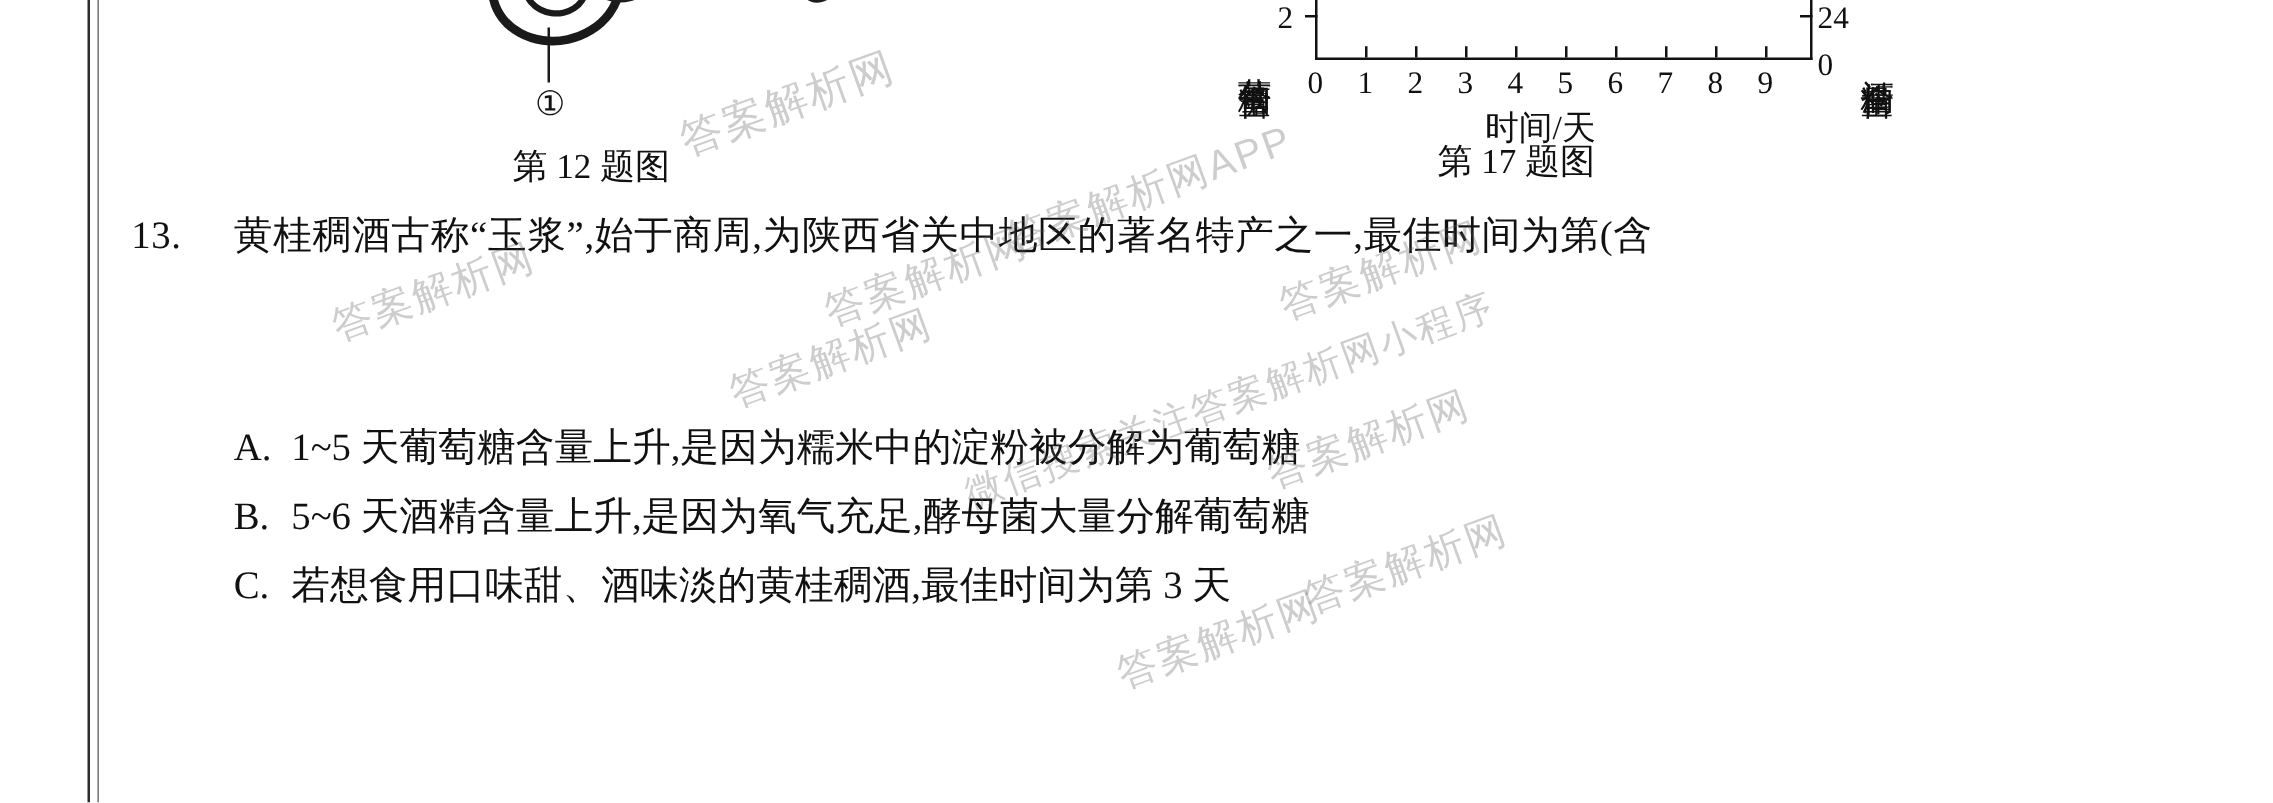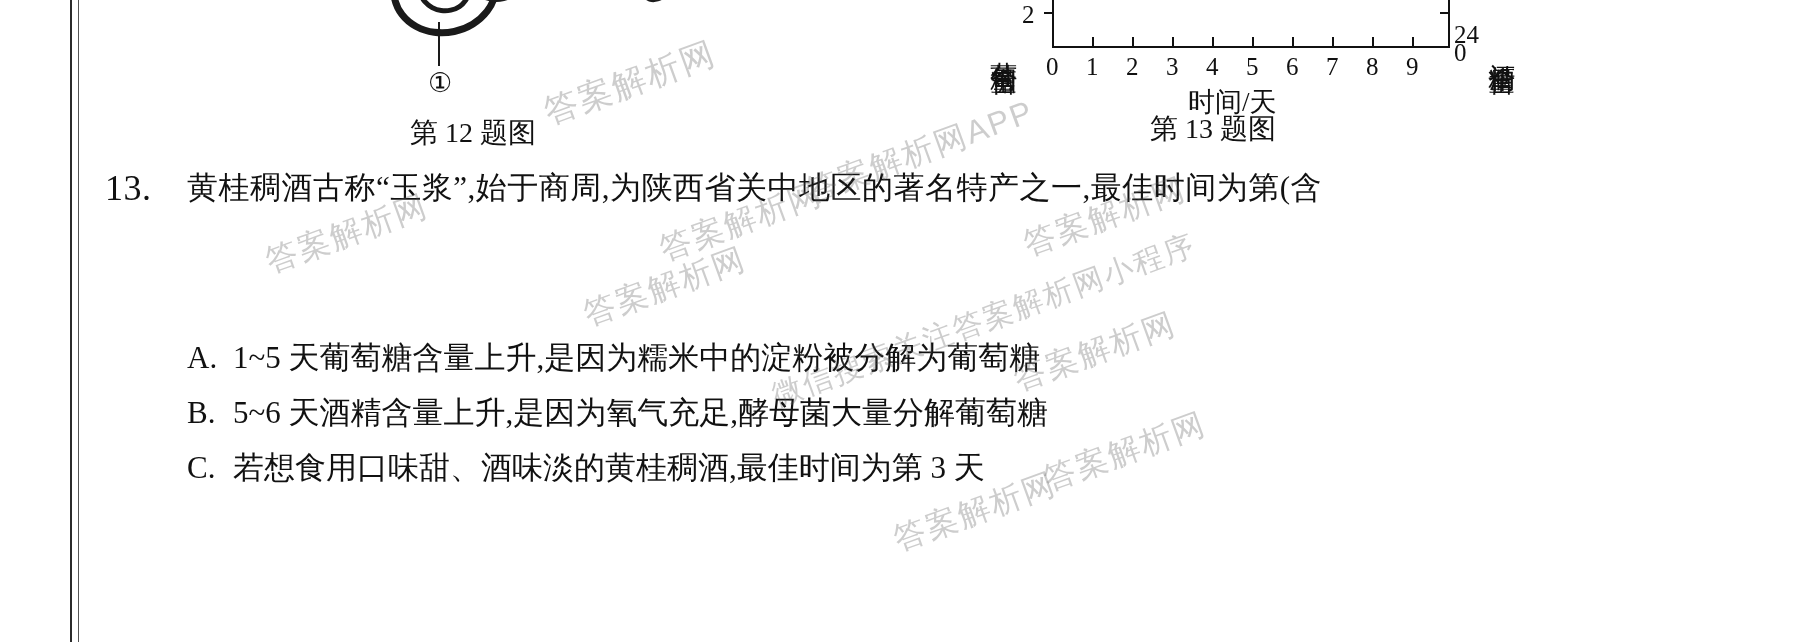--- a/index.html
+++ b/index.html
@@ -151,21 +151,21 @@
     position: relative;
     font-size: 31px;
     line-height: 56px;
     letter-spacing: 0.5px;
     white-space: nowrap;
   }
   .q-number {
     position: absolute;
     left: 0;
     top: 0;
-    font-size: 36px;
+    font-size: 31px;
     line-height: 56px;
   }
   .q-indent {
     padding-left: 82px;
   }
   .paren-right {
     position: absolute;
     right: 30px;
     top: 0;
     font-size: 31px;
@@ -261,30 +261,30 @@
     <div class="ticklabel" style="left:276px; top:134px;">5</div>
     <div class="ticklabel" style="left:316px; top:134px;">6</div>
     <div class="ticklabel" style="left:356px; top:134px;">7</div>
     <div class="ticklabel" style="left:396px; top:134px;">8</div>
     <div class="ticklabel" style="left:436px; top:134px;">9</div>
 
     <div class="tickmark" style="left:74px; top:92px; width:10px; height:2px;"></div>
     <div class="ticklabel" style="left:52px; top:82px;">2</div>
 
     <div class="tickmark" style="left:470px; top:92px; width:10px; height:2px;"></div>
-    <div class="ticklabel" style="left:484px; top:82px;margin-top:20px;">24</div>
+    <div class="ticklabel" style="left:484px; top:82px;">24</div>
     <div class="ticklabel" style="left:484px; top:120px;">0</div>
 
     <div class="axis-title vertical" style="left:18px; top:60px; height:70px;">葡萄糖含量</div>
     <div class="axis-title vertical" style="left:516px; top:60px; height:70px;">酒精含量</div>
     <div class="axis-title" style="left:218px; top:168px;">时间/天</div>
   </div>
 
   <div class="fig-caption" style="left:320px; top:114px;">第 12 题图</div>
-  <div class="fig-caption" style="left:1060px; top:110px;">第 13 题图</div>
+  <div class="fig-caption" style="left:1060px; top:110px;">第 17 题图</div>
 </div>
 
 <div class="question">
   <div class="q-line">
     <span class="q-number">13.</span>
     <span class="q-indent">黄桂稠酒古称“玉浆”,始于商周,为陕西省关中地区的著名特产之一,最佳时间为第(含</span>
   </div>
 </div>
 
 <div class="options">

